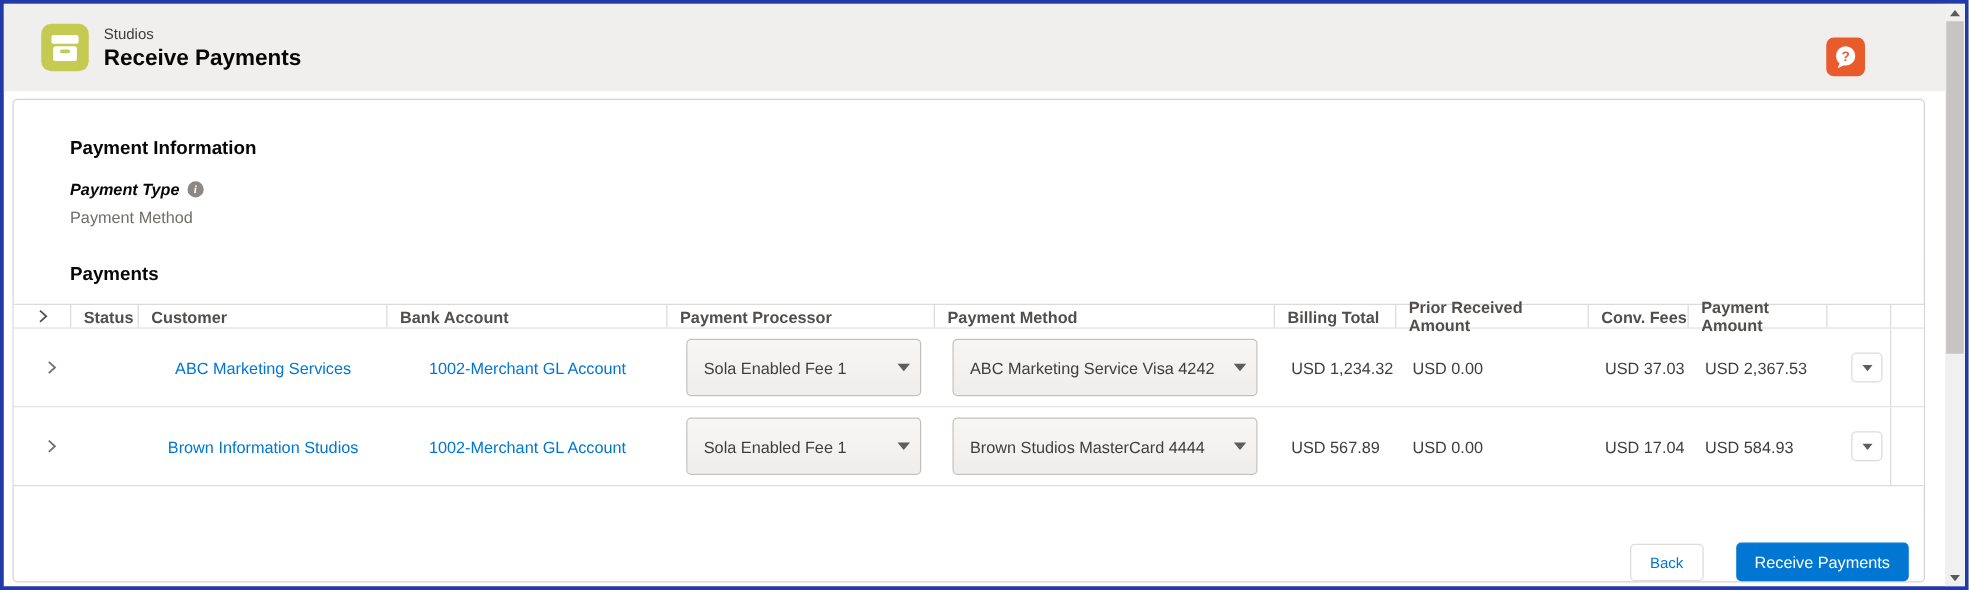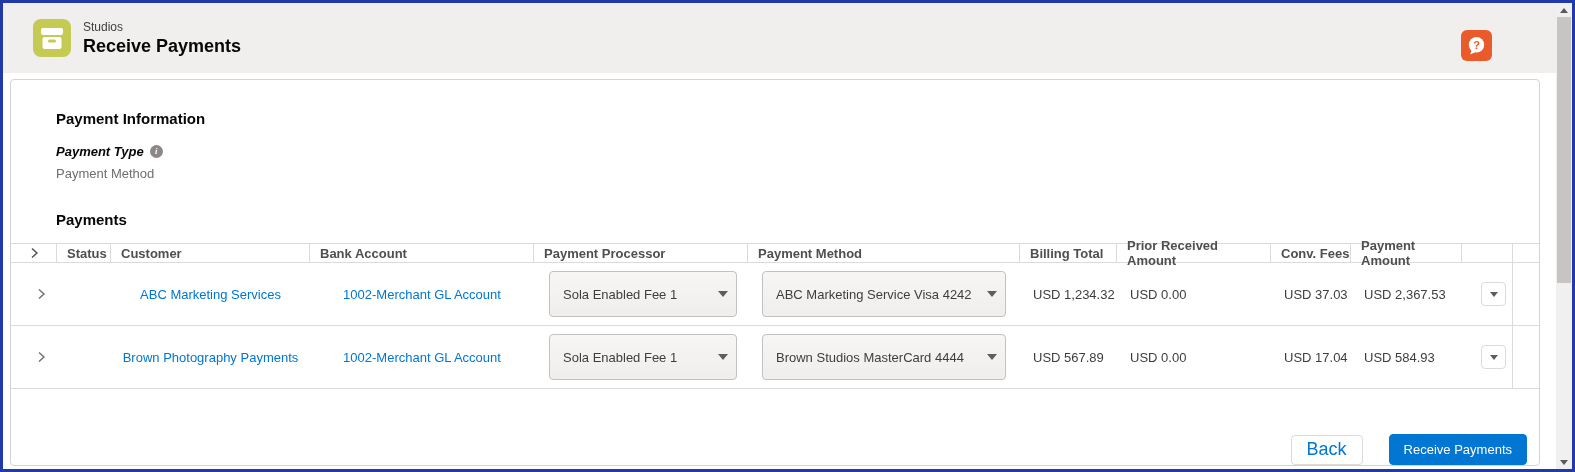--- a/index.html
+++ b/index.html
@@ -84,21 +84,21 @@
   .row-action-btn {
     width: 25px; height: 24px; background: #ffffff; border: 1px solid #dddbda; border-radius: 4px;
     cursor: pointer; display: flex; align-items: center; justify-content: center;
   }
   .row-action-btn .caret { border-left-width: 4px; border-right-width: 4px; border-top-width: 5px; margin: 0; }
 
   
   .footer-actions { position: absolute; right: 12px; top: 354px; display: flex; align-items: center; }
   .btn-back {
     height: 30px; padding: 0 15px; background: #ffffff; border: 1px solid #dddbda; border-radius: 4px;
-    color: #0176d3; font-size: 18px; cursor: pointer; font-family: "Liberation Sans", sans-serif;
+    color: #0176d3; font-size: 12px; cursor: pointer; font-family: "Liberation Sans", sans-serif;
   }
   .btn-submit {
     height: 31px; padding: 0 14px; margin-left: 26px; background: #0176d3; border: 1px solid #0176d3;
     border-radius: 4px; color: #ffffff; font-size: 13px; cursor: pointer; font-family: "Liberation Sans", sans-serif;
   }
 
   
   .scrollbar {
     position: absolute; right: 0; top: 0; width: 16px; height: 466px; background: #f0f0f0;
   }
@@ -212,21 +212,21 @@
       <div class="tr body">
         <div class="td c-chevron">
           <button class="chev-btn">
             <svg width="12" height="12" viewBox="0 0 12 12">
                 <path d="M4 1.5 L9 6 L4 10.5" stroke="#706e6b" stroke-width="1.4" fill="none"></path>
               </svg>
           </button>
         </div>
         <div class="td c-status"></div>
         <div class="td c-customer center">
-          <a class="cell-link">Brown Photography Payments</a>
+          <a class="cell-link">Brown Information Studios</a>
         </div>
         <div class="td c-bank center">
           <a class="cell-link">1002-Merchant GL Account</a>
         </div>
         <div class="td c-proc">
           <div class="dropdown dd-proc">
             <span>Sola Enabled Fee 1</span>
             <span class="caret"></span>
           </div>
         </div>

